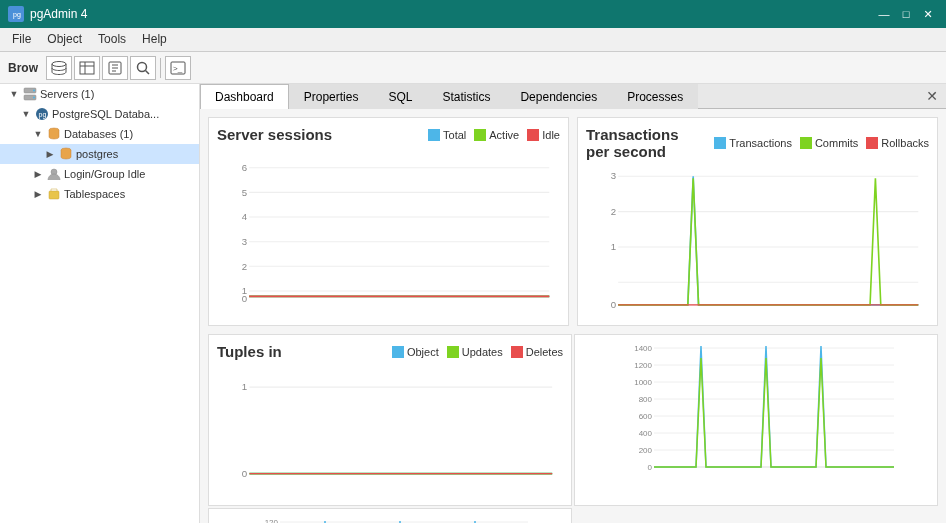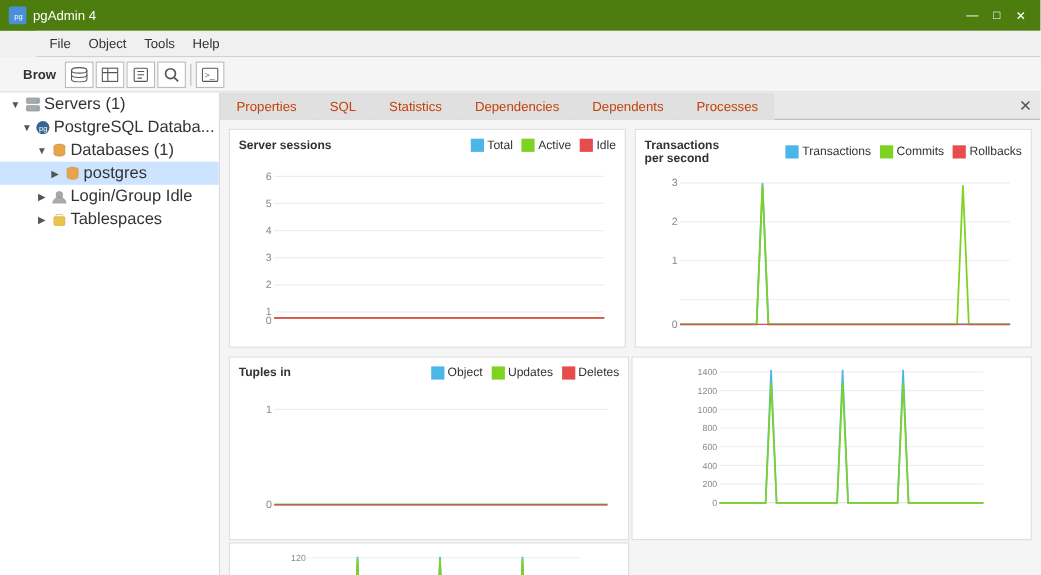--- a/index.html
+++ b/index.html
@@ -1,53 +1,51 @@
 <!DOCTYPE html>
 <html><head>
   <meta charset="utf-8">
   <style>
     * { box-sizing: border-box; margin: 0; padding: 0; }
     body { font-family: 'Segoe UI', Arial, sans-serif; font-size: 12px; background: #f0f0f0; color: #333; user-select: none; }
     
     
     .title-bar {
-      background: #4d7c0f;
+      background: #0f766e;
       color: white;
       display: flex;
       align-items: center;
       justify-content: space-between;
       padding: 4px 8px;
       height: 28px;
     }
     .title-bar-left { display: flex; align-items: center; gap: 6px; font-size: 12px; }
     .title-bar-icon { width: 16px; height: 16px; background: #4a90d9; border-radius: 2px; display: flex; align-items: center; justify-content: center; font-size: 9px; color: white; }
     .title-bar-controls { display: flex; gap: 2px; }
     .title-bar-btn { width: 20px; height: 16px; background: transparent; border: none; color: white; cursor: pointer; font-size: 11px; display: flex; align-items: center; justify-content: center; }
 
     
     .menu-bar {
       background: #f0f0f0;
       display: flex;
-      align-items: center;
       padding: 2px 4px;
       border-bottom: 1px solid #ccc;
       height: 24px;
-      margin-left: 33px;
     }
     .menu-item { padding: 2px 8px; cursor: pointer; font-size: 12px; }
 
     
     .main-layout { display: flex; flex-direction: column; height: calc(523px - 28px - 24px); }
 
     
     .toolbar {
       background: #f5f5f5;
       display: flex;
       align-items: center;
-      padding: 2px 15px;
+      padding: 2px 2px;
       border-bottom: 1px solid #ddd;
       height: 32px;
       gap: 2px;
     }
     .toolbar-label { padding: 2px 6px; font-size: 12px; font-weight: bold; }
     .toolbar-btn {
       width: 26px; height: 24px; border: 1px solid #bbb; background: white;
       cursor: pointer; display: flex; align-items: center; justify-content: center;
       font-size: 13px;
     }
@@ -68,42 +66,42 @@
       display: flex;
       align-items: center;
       padding: 2px 4px;
       cursor: pointer;
       white-space: nowrap;
     }
     .tree-item.selected { background: #cce4ff; }
     .tree-indent { display: inline-block; }
     .tree-arrow { width: 12px; display: inline-flex; align-items: center; justify-content: center; font-size: 9px; color: #555; }
     .tree-icon { width: 16px; height: 16px; margin: 0 2px; display: inline-flex; align-items: center; justify-content: center; font-size: 11px; }
-    .tree-label { font-size: 15px; }
+    .tree-label { font-size: 11px; }
 
     
     .right-panel { flex: 1; display: flex; flex-direction: column; overflow: hidden; background: #f5f5f5; }
 
     
     .tab-bar {
       display: flex;
       align-items: flex-end;
       background: #e8e8e8;
       border-bottom: 1px solid #bbb;
       padding: 0 0 0 0;
     }
     .tab {
       padding: 5px 14px;
       cursor: pointer;
       font-size: 12px;
       border: 1px solid transparent;
       border-bottom: none;
       margin-bottom: -1px;
       background: #e0e0e0;
-      color: #c2410c;
+      color: #000000;
     }
     .tab.active {
       background: white;
       border-color: #bbb;
       color: #000;
       font-weight: 500;
     }
 
     
     .dashboard-content {
@@ -123,21 +121,21 @@
       padding: 8px;
       display: flex;
       flex-direction: column;
     }
     .chart-header {
       display: flex;
       align-items: center;
       justify-content: space-between;
       margin-bottom: 4px;
     }
-    .chart-title { font-weight: bold; font-size: 11px; }
+    .chart-title { font-weight: bold; font-size: 15px; }
     .chart-legend { display: flex; align-items: center; gap: 8px; font-size: 11px; flex-wrap: wrap; }
     .legend-item { display: flex; align-items: center; gap: 3px; }
     .legend-dot { width: 12px; height: 12px; display: inline-block; }
     .chart-area { flex: 1; position: relative; min-height: 120px; }
   </style>
 </head>
 <body>
 
 <div class="title-bar">
   <div class="title-bar-left">
@@ -279,34 +277,34 @@
               <path d="M4,4 V2 h6 v2" fill="none" stroke="#c8a43a" stroke-width="0.5"></path>
             </svg>
         </span>
         <span class="tree-label">Tablespaces</span>
       </div>
     </div>
 
     <div class="right-panel">
 
       <div class="tab-bar">
+        <div class="tab active">
+          <span>Dashboard</span>
+        </div>
         <div class="tab">
           <span>Properties</span>
         </div>
         <div class="tab">
           <span>SQL</span>
         </div>
         <div class="tab">
           <span>Statistics</span>
         </div>
         <div class="tab">
           <span>Dependencies</span>
-        </div>
-        <div class="tab">
-          <span>Dependents</span>
         </div>
         <div class="tab">
           <span>Processes</span>
         </div>
         <div style="flex:1"></div>
         <button style="border:none;background:transparent;cursor:pointer;padding:4px 8px;font-size:14px;color:#555;">✕</button>
       </div>
 
       <div class="dashboard-content">
 

